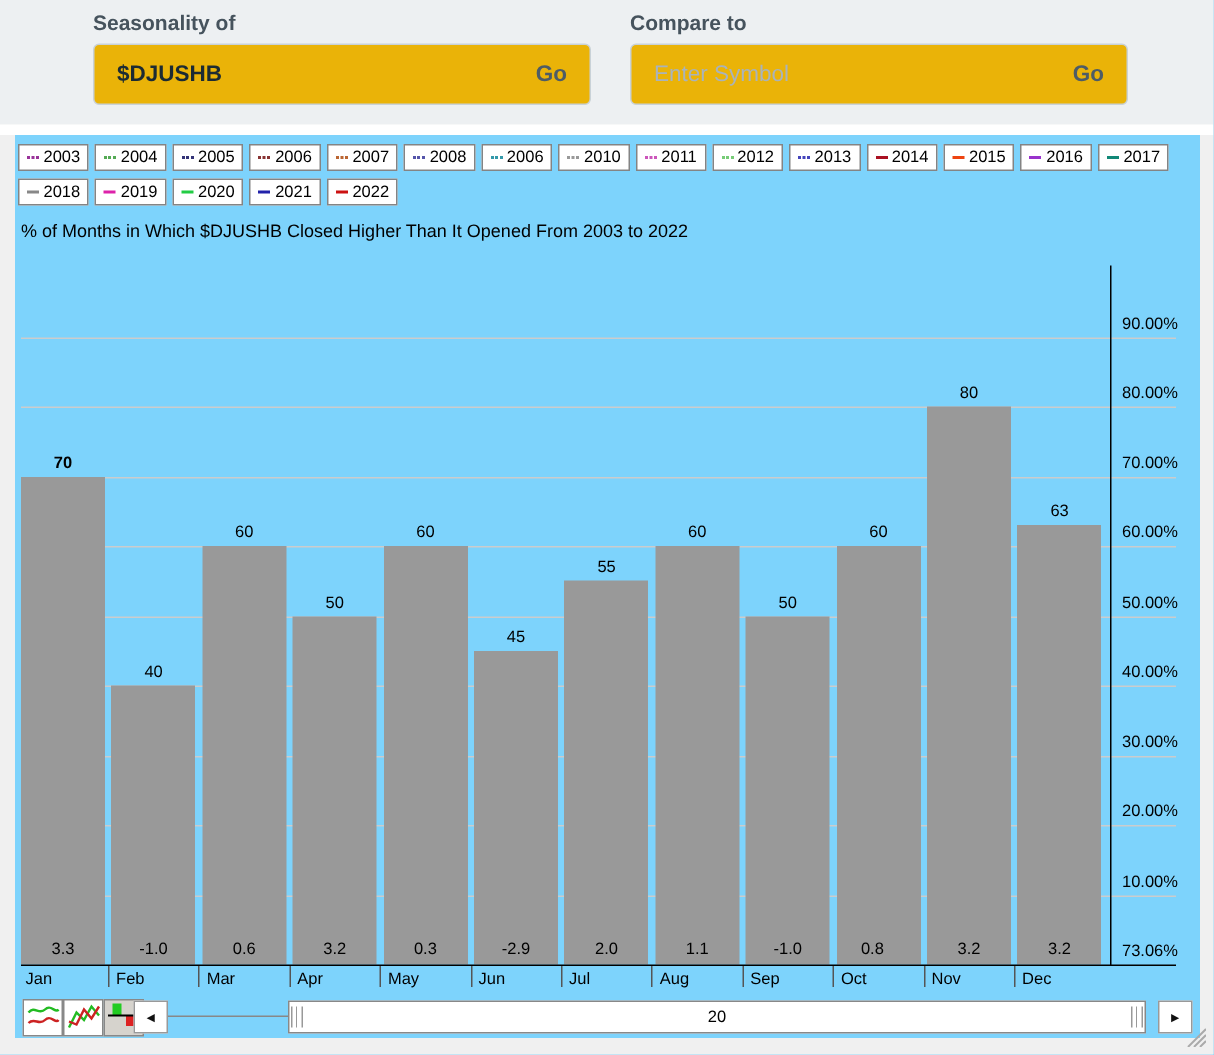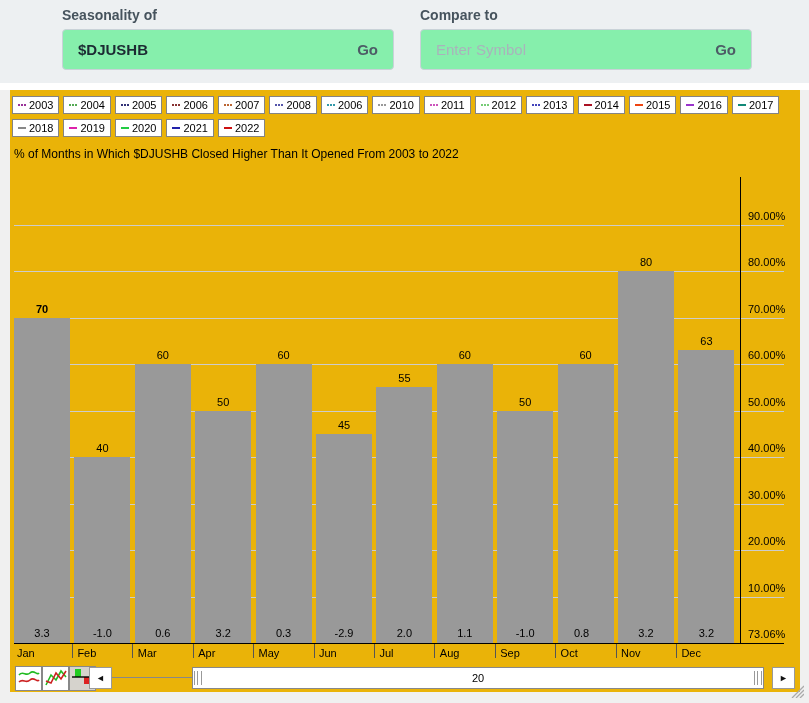--- a/index.html
+++ b/index.html
@@ -6,28 +6,28 @@
   body{font-family:"Liberation Sans",sans-serif;background:#f0f0f0;}
   .page{position:relative;width:809px;height:703px;overflow:hidden;background:#f0f0f0;}
 
   
   .topbar{position:absolute;left:0;top:0;width:809px;height:83px;background:#edf0f2;}
   .gap{position:absolute;left:0;top:83px;width:809px;height:7px;background:#ffffff;}
   .field{position:absolute;top:7px;}
   .field-1{left:62px;}
   .field-2{left:420px;}
   .field-label{font-size:14px;font-weight:bold;color:#46535d;margin-bottom:6px;}
-  .input-box{width:332px;height:41px;background:#86efac;border:1px solid #c9d2d8;border-radius:4px;display:flex;align-items:center;box-sizing:border-box;}
+  .input-box{width:332px;height:41px;background:#eab308;border:1px solid #c9d2d8;border-radius:4px;display:flex;align-items:center;box-sizing:border-box;}
   .input-box input{flex:1;min-width:0;border:none;outline:none;padding:0 0 0 15px;font-size:15px;font-weight:bold;color:#1c2b33;font-family:inherit;background:transparent;}
   .input-box input::placeholder{color:#a9b3bb;font-weight:normal;}
   .input-box.compare input{font-weight:normal;color:#1c2b33;}
   .go{padding:0 15px;font-size:15px;font-weight:bold;color:#4d5c66;cursor:pointer;}
 
   
-  .widget{position:absolute;left:10px;top:90px;width:790px;height:602px;background:#eab308;}
+  .widget{position:absolute;left:10px;top:90px;width:790px;height:602px;background:#7dd3fc;}
   .year-legend{position:absolute;left:2px;top:6px;width:784px;display:flex;flex-wrap:wrap;gap:5px 4px;}
   .legend-year{display:inline-flex;align-items:center;height:18px;padding:0 5px;background:#fff;border:1px solid #848484;font-size:11px;color:#000;font-family:inherit;gap:3px;box-sizing:border-box;cursor:pointer;}
   .legend-year .marker{display:inline-block;width:8px;height:0;border-top-width:2px;}
   .chart-title{position:absolute;left:4px;top:57px;font-size:12px;color:#000;white-space:nowrap;text-align:center;}
 
   .plot{position:absolute;left:0;top:0;width:790px;height:602px;}
   .gridline{position:absolute;left:4px;width:770px;height:1px;background:#cccccc;}
   .y-axis-line{position:absolute;left:730px;top:87px;width:1px;height:467px;background:#000;z-index:6;}
   .x-axis-line{position:absolute;left:4px;top:553px;width:770px;height:1px;background:#000;z-index:6;}
   .ytick{position:absolute;left:738px;font-size:11px;color:#000;z-index:7;}

